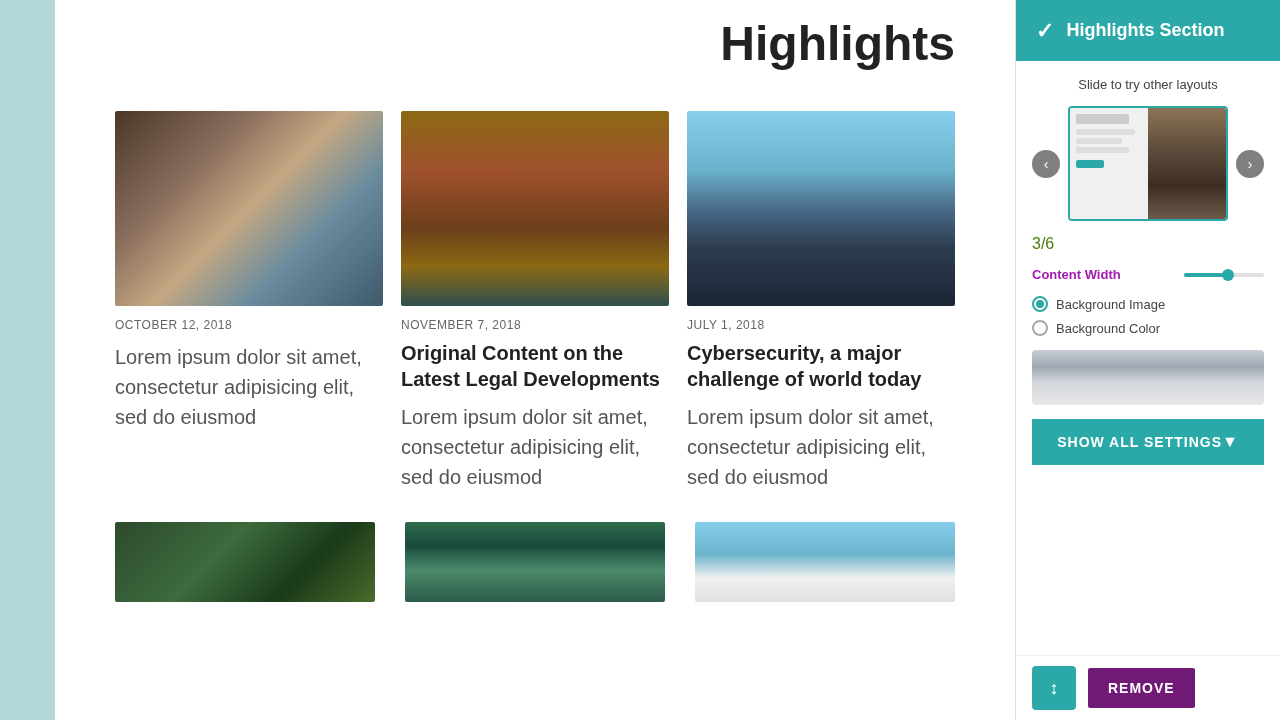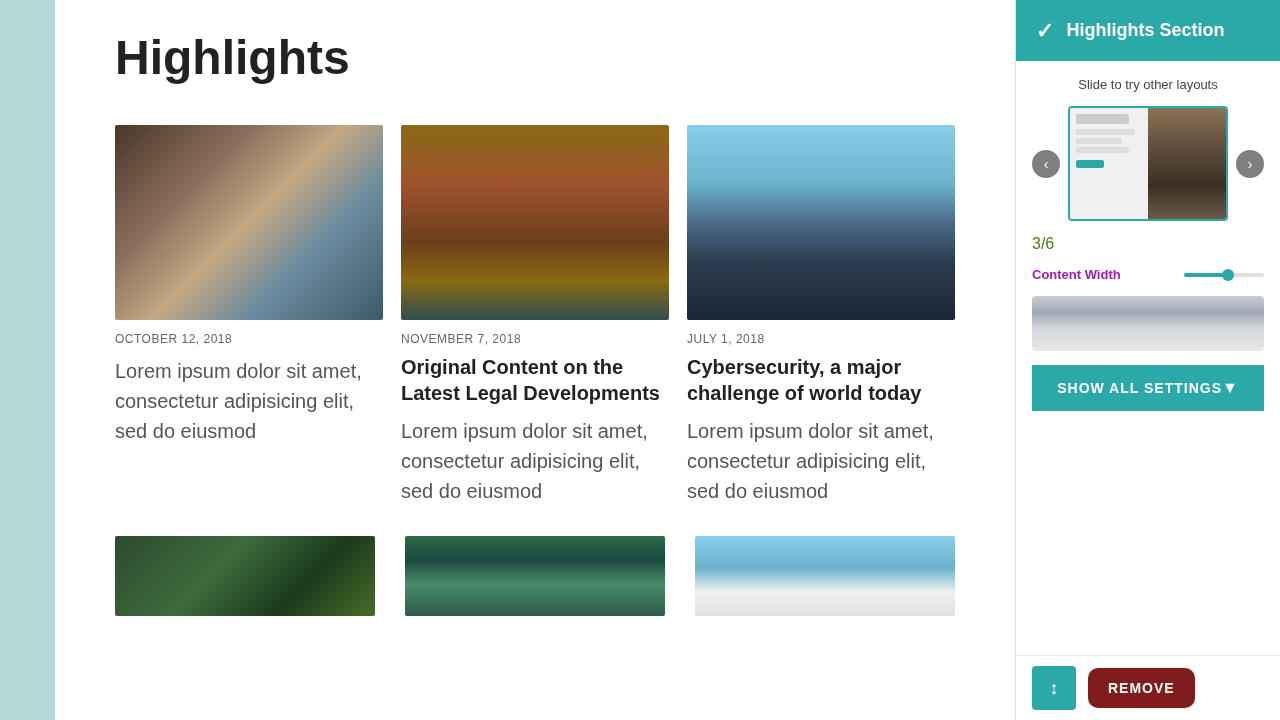--- a/index.html
+++ b/index.html
@@ -8,25 +8,25 @@
     
     .main-content {
       flex: 1;
       background: #fff;
       overflow: hidden;
       padding: 0 60px;
       position: relative;
     }
 
     .page-title {
-      text-align: left;
+      text-align: right;
       font-size: 48px;
       font-weight: bold;
       color: #222;
-      padding: 30px 0 40px;
+      padding: 16px 0 40px;
     }
 
     .articles-grid {
       display: grid;
       grid-template-columns: repeat(3, 1fr);
       gap: 18px;
     }
 
     .article-card {
       display: flex;
@@ -309,30 +309,30 @@
       border-radius: 4px;
       display: flex;
       align-items: center;
       justify-content: center;
       cursor: pointer;
       color: #fff;
       font-size: 18px;
     }
 
     .remove-btn {
-      background: #7f1d1d;
+      background: #701a75;
       color: #fff;
       border: none;
       padding: 12px 20px;
       font-size: 14px;
       font-weight: bold;
       text-transform: uppercase;
       letter-spacing: 1px;
       cursor: pointer;
-      border-radius: 10px;
+      border-radius: 2px;
     }
 
     
     .left-accent {
       width: 55px;
       background: #b2d8d8;
     }
 
     .second-row {
       display: grid;
@@ -412,20 +412,32 @@
     <span class="carousel-counter">3/6</span>
 
     <div class="settings-row">
       <span class="settings-label">Content Width</span>
       <div class="slider-track">
         <div class="slider-fill"></div>
         <div class="slider-thumb"></div>
       </div>
     </div>
 
+    <div class="radio-group">
+      <div class="radio-item">
+        <div class="radio-outer">
+          <div class="radio-inner"></div>
+        </div>
+        <span class="radio-label">Background Image</span>
+      </div>
+      <div class="radio-item">
+        <div class="radio-outer-empty"></div>
+        <span class="radio-label">Background Color</span>
+      </div>
+    </div>
 
     <div class="bg-preview"></div>
 
     <button class="show-all-btn">
       <span>SHOW ALL SETTINGS</span>
       <span class="chevron-down">▼</span>
     </button>
 
   </div>
 

